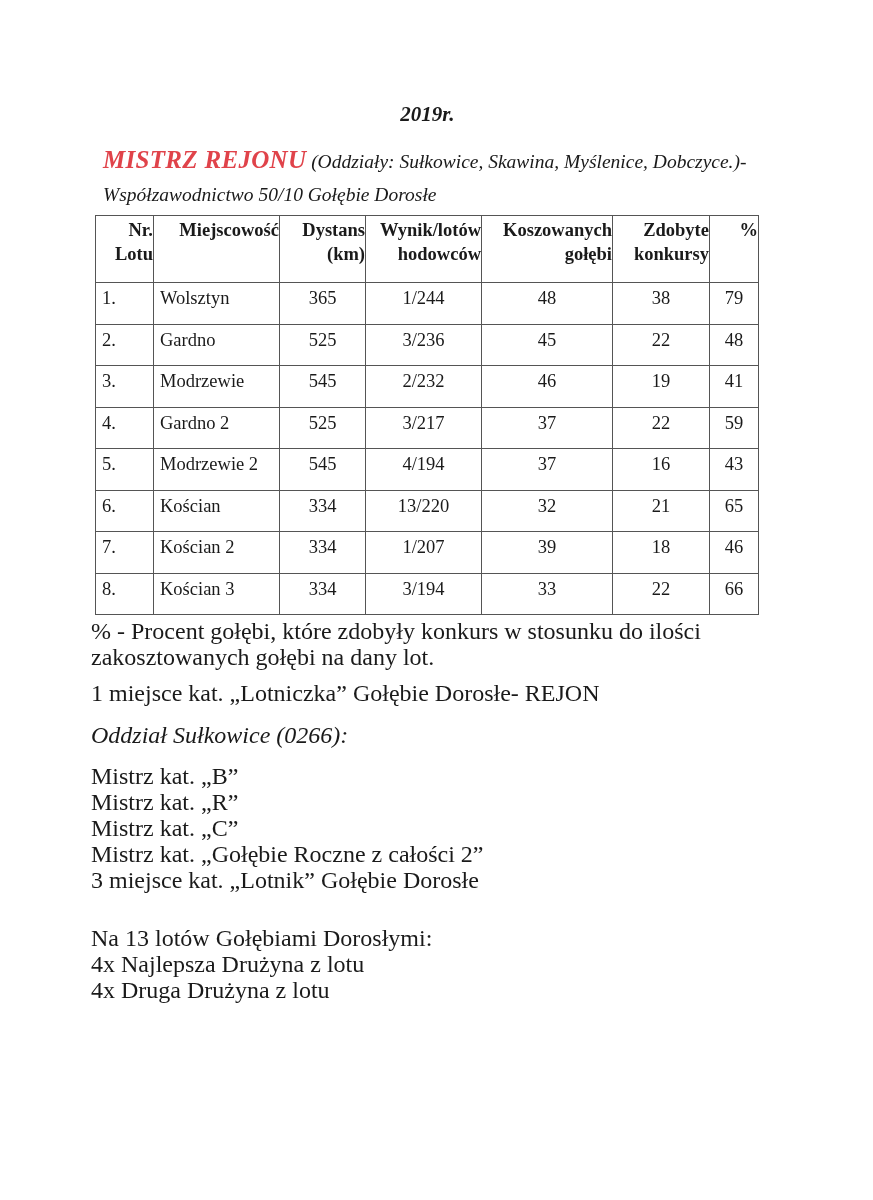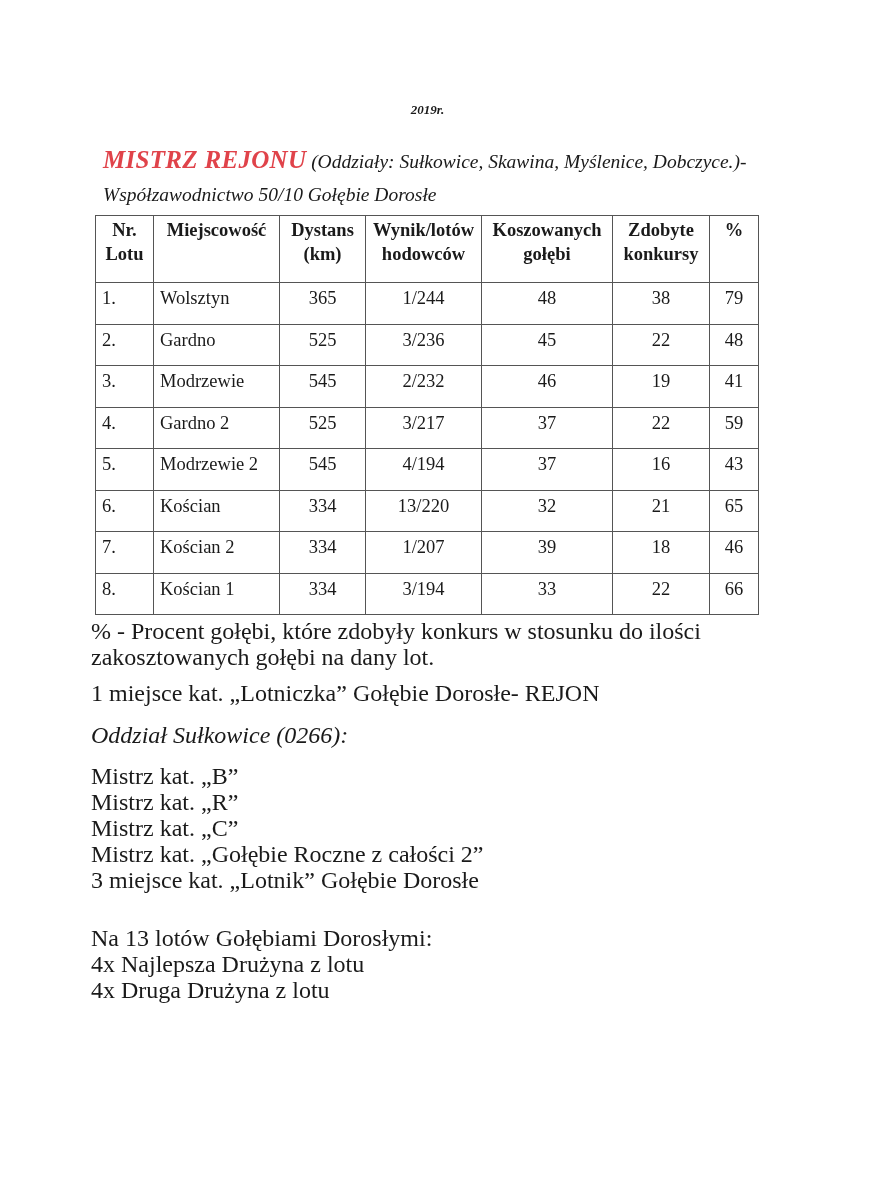--- a/index.html
+++ b/index.html
@@ -16,21 +16,21 @@
       color: #1a1a1a;
     }
     .year {
       position: absolute;
       top: 102px;
       left: 0;
       width: 855px;
       text-align: center;
       font-weight: bold;
       font-style: italic;
-      font-size: 13px;
+      font-size: 21px;
     }
     .heading {
       position: absolute;
       top: 143px;
       left: 103px;
       width: 660px;
       font-style: italic;
       font-size: 19.5px;
       line-height: 33px;
     }
@@ -47,21 +47,21 @@
       border-collapse: collapse;
       font-size: 18.5px;
     }
     table.results th, table.results td {
       border: 1.3px solid #555555;
       padding: 0;
     }
     table.results th {
       font-weight: bold;
       vertical-align: top;
-      text-align: center;
+      text-align: right;
       height: 67px;
       line-height: 24px;
       padding-top: 2px;
       box-sizing: border-box;
       margin-top: 28px;
     }
     table.results td {
       height: 41.5px;
       vertical-align: top;
       padding-top: 5px;
@@ -173,21 +173,21 @@
       <td class="c-nr">7.</td>
       <td class="c-place">Kościan 2</td>
       <td class="c-dist">334</td>
       <td class="c-res">1/207</td>
       <td class="c-bask">39</td>
       <td class="c-won">18</td>
       <td class="c-pct">46</td>
     </tr>
     <tr>
       <td class="c-nr">8.</td>
-      <td class="c-place">Kościan 1</td>
+      <td class="c-place">Kościan 3</td>
       <td class="c-dist">334</td>
       <td class="c-res">3/194</td>
       <td class="c-bask">33</td>
       <td class="c-won">22</td>
       <td class="c-pct">66</td>
     </tr>
   </tbody>
 </table>
 
 <p class="p note">% - Procent gołębi, które zdobyły konkurs w stosunku do ilości zakosztowanych gołębi na dany lot.</p>

